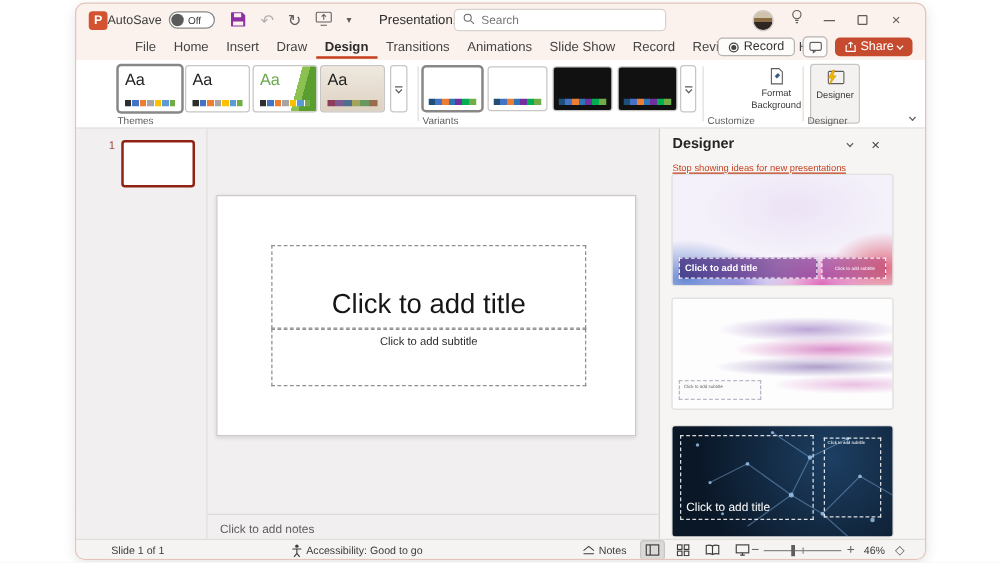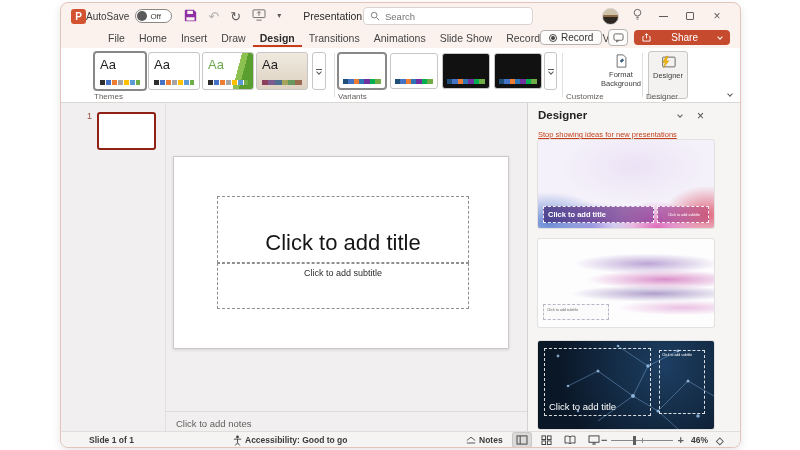--- a/index.html
+++ b/index.html
@@ -36,21 +36,21 @@
   .tabrow { position:absolute; left:0; top:25px; right:0; height:19px; display:flex; align-items:flex-end; padding-left:40px; }
   .tab { font-size:10.5px; color:#444; padding:2px 7px 3px; cursor:pointer; white-space:nowrap; }
   .tab.sel { color:#2b2b2b; font-weight:bold; border-bottom:2px solid #c43e1c; padding-bottom:1px; }
   .tab-right { position:absolute; right:10px; top:1px; display:flex; align-items:center; gap:6px; }
   .recbtn { display:flex; align-items:center; gap:4px; border:1px solid #b5b3b1; background:#fdfcfb; border-radius:4px;
             padding:1px 8px; font-size:10px; color:#333; cursor:pointer; }
   .recdot { width:8px; height:8px; border:1px solid #444; border-radius:50%; display:flex; align-items:center; justify-content:center; }
   .recdot i { width:4px; height:4px; background:#444; border-radius:50%; display:block; }
   .combtn { width:20px; height:17px; border:1px solid #b5b3b1; background:#fdfcfb; border-radius:4px;
             display:flex; align-items:center; justify-content:center; cursor:pointer; }
-  .sharebtn { display:flex; align-items:center; gap:20px; background:#c64a2e; color:#fff; border-radius:4px;
+  .sharebtn { display:flex; align-items:center; gap:3px; background:#c64a2e; color:#fff; border-radius:4px;
               padding:2px 8px; font-size:10px; cursor:pointer; }
   .chv { display:inline-block; width:4px; height:4px; border-right:1px solid currentColor; border-bottom:1px solid currentColor;
          transform:rotate(45deg); margin-top:-2px; }
 
   
   .ribbon { position:absolute; left:0; top:45px; right:0; height:55px; background:#fff; border-bottom:1px solid #dad7d5; }
   .glabel { position:absolute; bottom:1px; left:0; right:0; text-align:left; font-size:8px; color:#605e5c; }
   .vsep { position:absolute; top:5px; bottom:5px; width:1px; background:#e1dfdd; }
   .gallery-thumb { position:absolute; top:4px; width:52px; height:38px; background:#fff; border:1px solid #c8c6c4;
                    border-radius:3px; padding:2px 5px; cursor:pointer; overflow:hidden; }
@@ -131,21 +131,21 @@
   .s3 svg { position:absolute; inset:0; }
   .s3box { position:absolute; left:6px; top:7px; width:107px; height:68px; border:1px dashed rgba(255,255,255,.85); }
   .s3box span { position:absolute; left:4px; bottom:3px; color:#fff; font-size:9.5px; }
   .s3side { position:absolute; left:121px; top:9px; width:46px; height:64px; border:1px dashed rgba(255,255,255,.85); }
   .s3side i { position:absolute; left:2px; top:2px; color:#fff; font-size:6px; font-style:normal;
               transform:scale(.58); transform-origin:left top; white-space:nowrap; }
 
   
   .statusbar { position:absolute; left:0; bottom:0; right:0; height:16px; background:#f6f4f3; border-top:1px solid #e0ddda;
                font-size:8.5px; color:#3b3b3b; }
-  .statusbar > * { position:absolute; top:0; height:16px; display:flex; align-items:center; gap:3px;font-weight:bold; }
+  .statusbar > * { position:absolute; top:0; height:16px; display:flex; align-items:center; gap:3px; }
   .sb-slide { left:28px; } .sb-lang { left:82px; } .sb-acc { left:172px; }
   .sb-notes { left:405px; cursor:pointer; }
   .sb-views { left:452px; gap:6px; }
   .vbtn { width:18px; height:14px; display:flex; align-items:center; justify-content:center; cursor:pointer; border-radius:2px; }
   .vbtn.sel { background:#dcdad8; box-shadow:0 0 0 1px #c8c6c4; }
   .sb-zoom { left:540px; gap:4px; }
   .ztrack { position:relative; width:62px; height:1px; background:#8a8886; }
   .ztick { position:absolute; left:50%; top:-2px; width:1px; height:5px; background:#8a8886; }
   .zthumb { position:absolute; left:22px; top:-4px; width:3px; height:9px; background:#5f5d5b; cursor:pointer; }
   .sb-pct { left:630px; cursor:pointer; } .sb-fit { left:655px; cursor:pointer; font-size:10px; color:#5f5d5b; }

